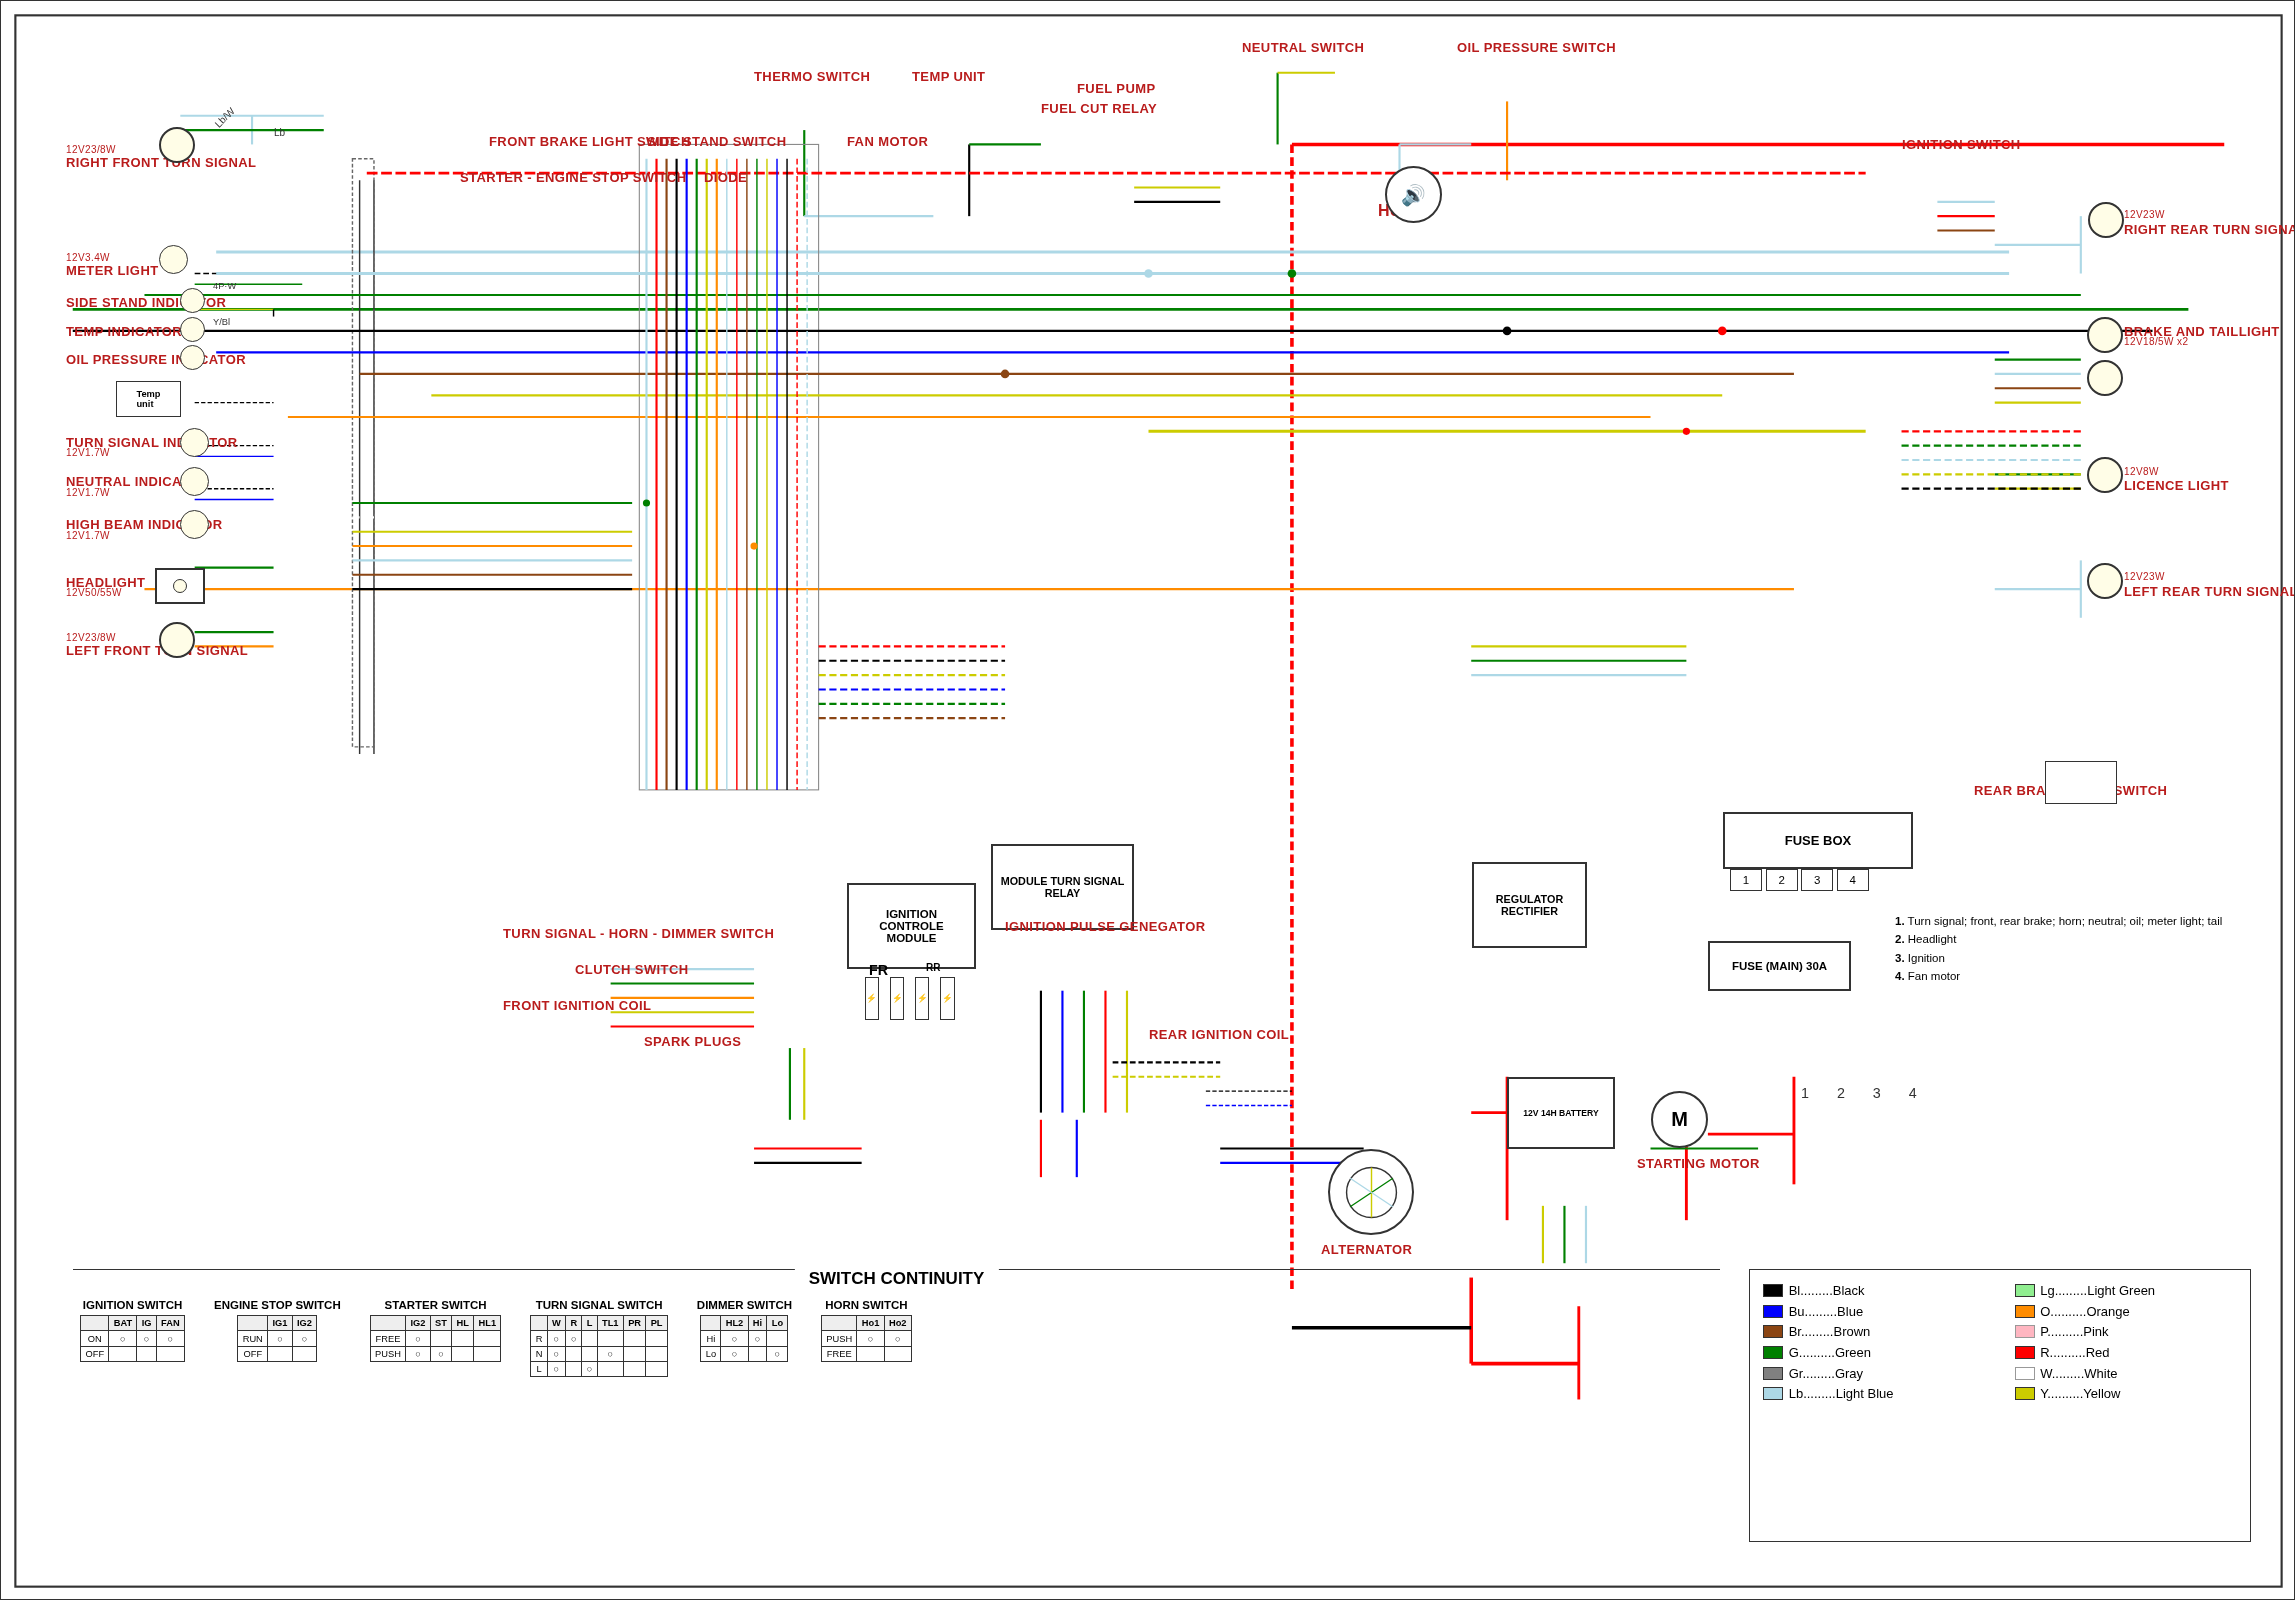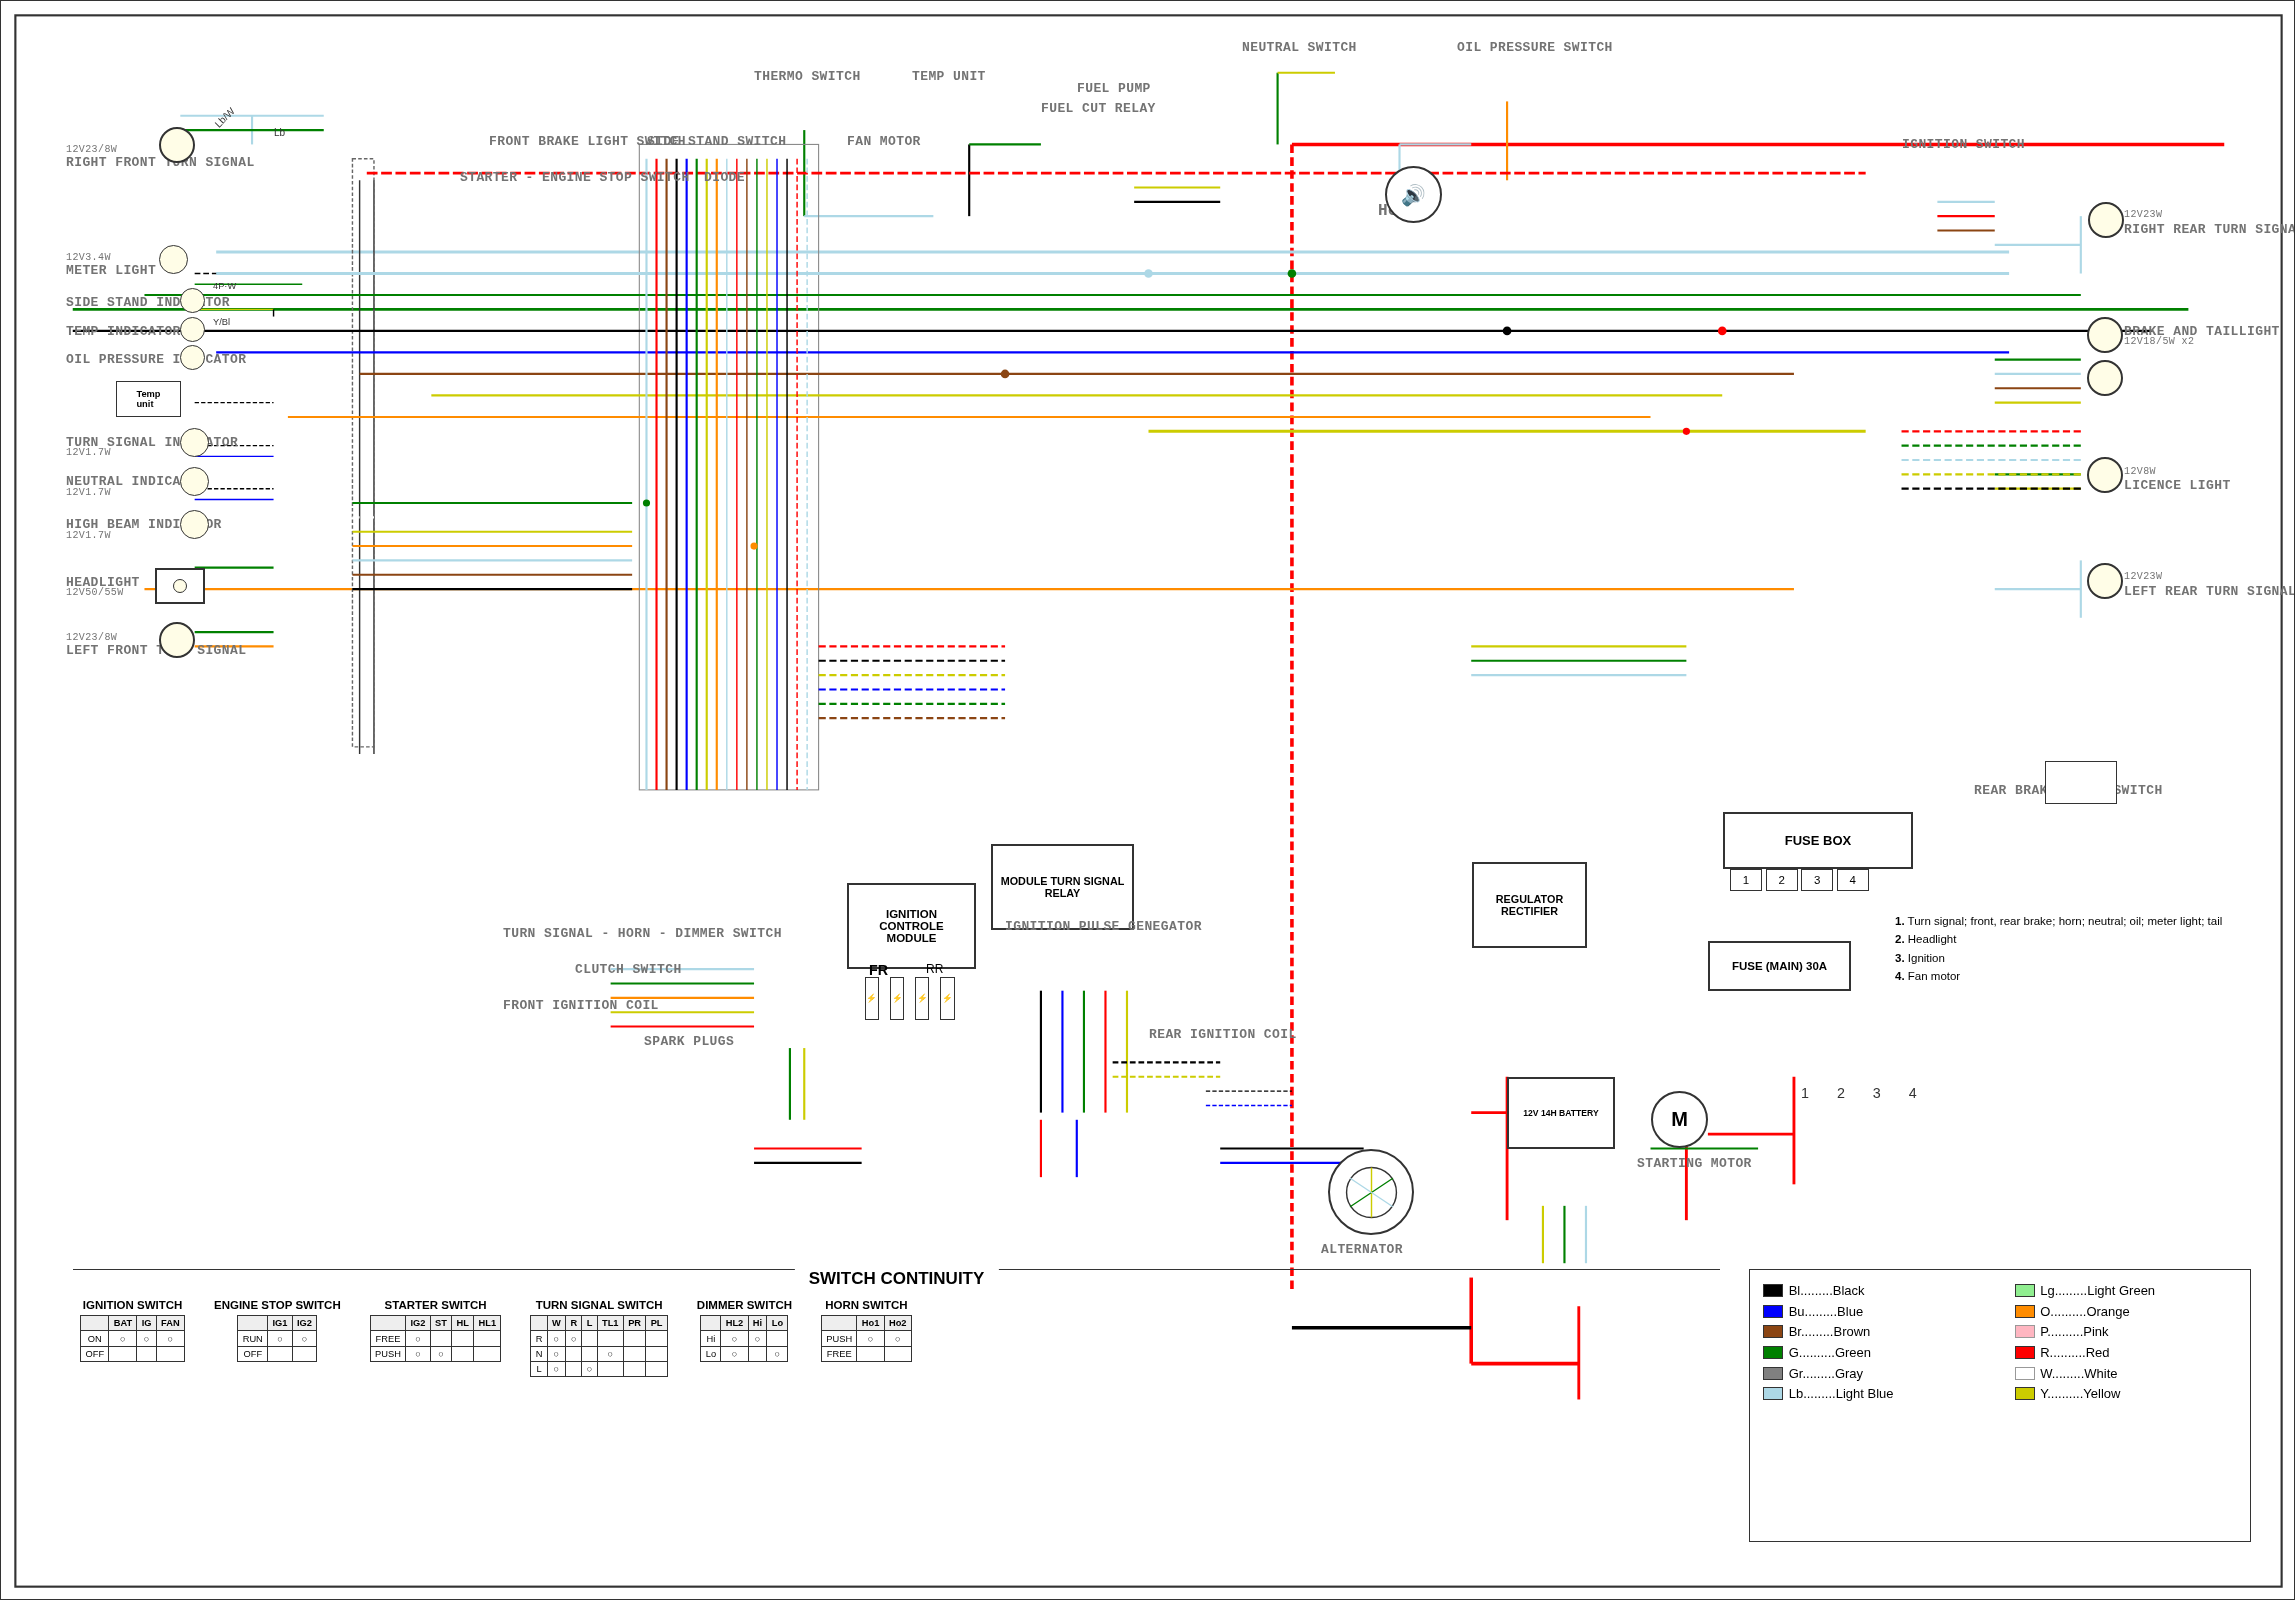--- a/index.html
+++ b/index.html
@@ -17,24 +17,23 @@
       background: white;
       border: 1.4px solid #333;
       position: relative;
       overflow: hidden;
     }
     
     .component-label {
       position: absolute;
       font-size: 13px;
       font-weight: bold;
-      color: #737373;
+      color: #b91c1c;
       white-space: nowrap;
       letter-spacing: 0.4px;
-      font-family: Liberation Mono, monospace;
     }
     .component-label.small {
       font-size: 10px;
       font-weight: normal;
     }
     
     .switch-section {
       position: absolute;
       bottom: 57px;
       left: 72px;
@@ -709,21 +708,21 @@
         <span>Lb.........Light Blue</span>
       </div>
       <div class="legend-item">
         <div class="legend-color-box" style="background:#CCCC00;"></div>
         <span>Y..........Yellow</span>
       </div>
     </div>
   </div>
 
   <div style="position:absolute; top:961px; left:868px; font-size:14.3px; font-weight:bold;">FR</div>
-  <div style="position:absolute; top:961px; left:925px; font-size:12px; font-weight:normal;">RR</div>
+  <div style="position:absolute; top:961px; left:925px; font-size:10px; font-weight:bold;">RR</div>
 
   <div style="position:absolute; top:976px; left:864px; display:flex; gap:10.8px;">
     <div style="width:14.3px; height:43px; border:1.4px solid #333; background:white; display:flex; align-items:center; justify-content:center; font-size:8.6px; writing-mode:vertical-rl;">⚡</div>
     <div style="width:14.3px; height:43px; border:1.4px solid #333; background:white; display:flex; align-items:center; justify-content:center; font-size:8.6px; writing-mode:vertical-rl;">⚡</div>
     <div style="width:14.3px; height:43px; border:1.4px solid #333; background:white; display:flex; align-items:center; justify-content:center; font-size:8.6px; writing-mode:vertical-rl;">⚡</div>
     <div style="width:14.3px; height:43px; border:1.4px solid #333; background:white; display:flex; align-items:center; justify-content:center; font-size:8.6px; writing-mode:vertical-rl;">⚡</div>
   </div>
 
   <div style="position:absolute; top:111px; left:212px; font-size:10px; color:#333; transform:rotate(-45deg);">Lb/W</div>
   <div style="position:absolute; top:126px; left:273px; font-size:10px; color:#333;">Lb</div>

